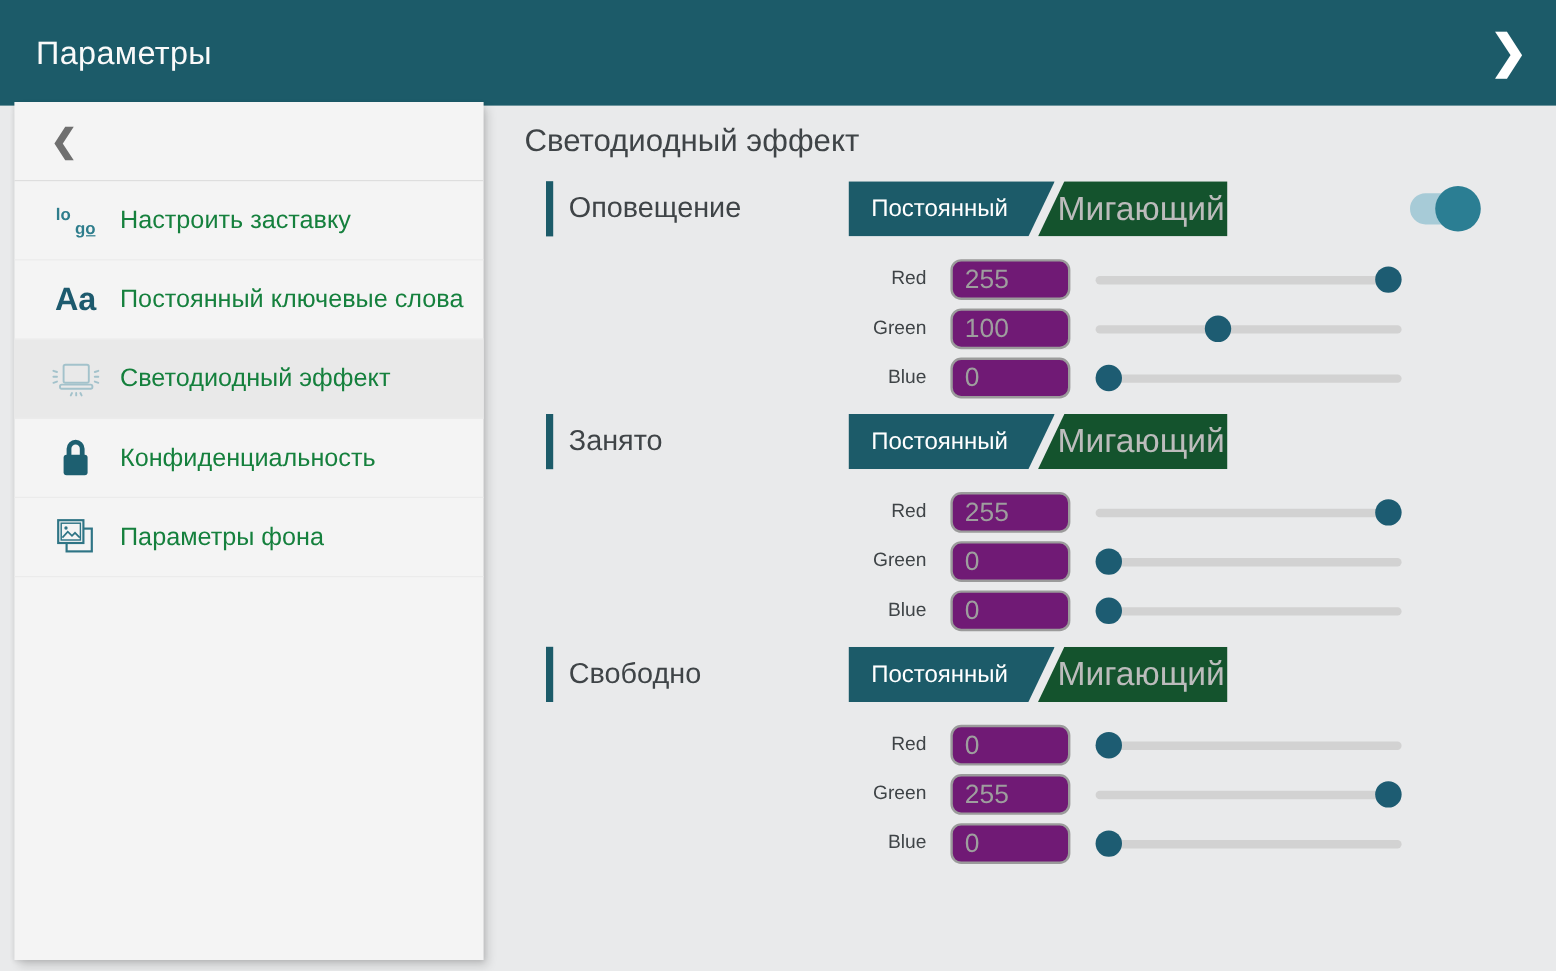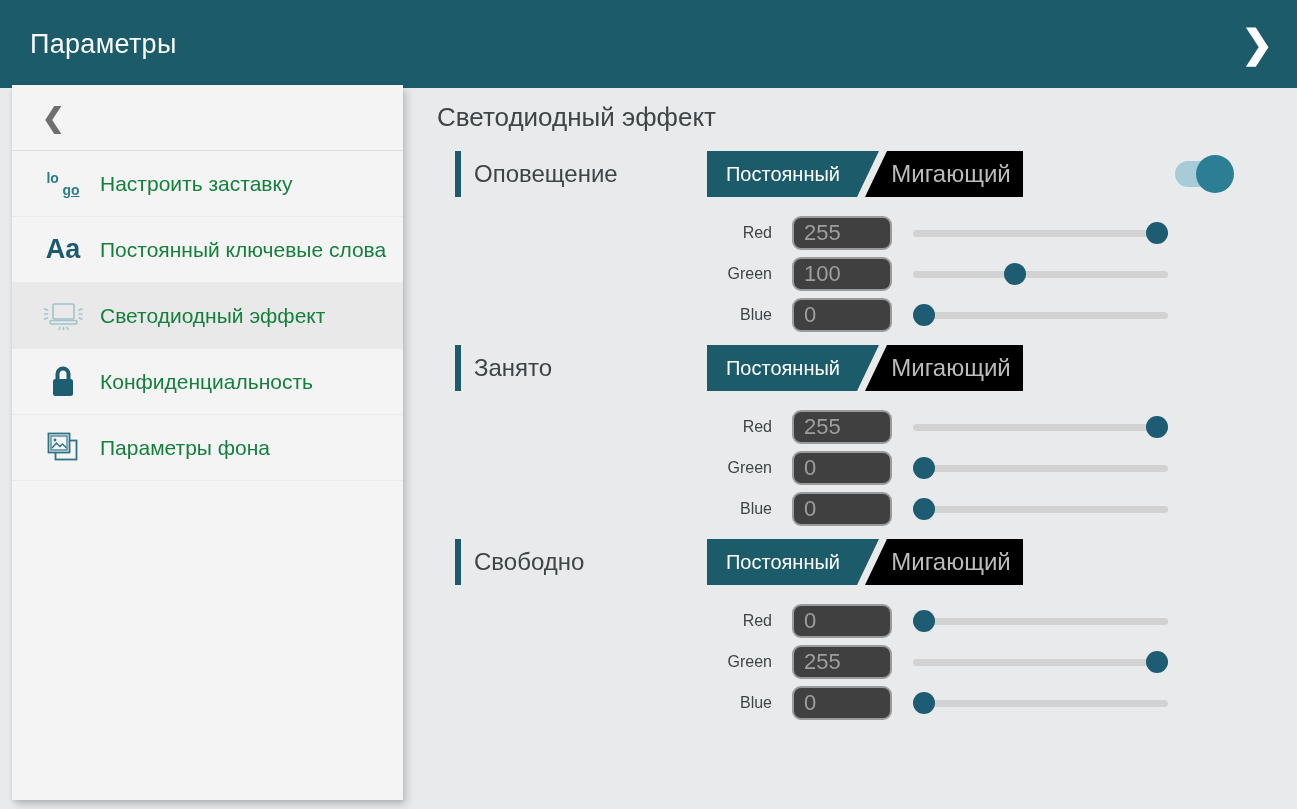--- a/index.html
+++ b/index.html
@@ -69,42 +69,42 @@
   .section-name { font-size:24px; color:#3f4447; width:233px; flex-shrink:0; }
 
   .segmented { display:flex; width:316px; height:46px; flex-shrink:0; }
   .seg-active {
     background:#1c5b69; color:#ffffff; width:172px;
     clip-path:polygon(0 0, 100% 0, calc(100% - 22px) 100%, 0 100%);
     display:flex; align-items:center; justify-content:center;
     padding-right:20px; font-size:20px; cursor:pointer;
   }
   .seg-inactive {
-    background:#000000; color:#bcbcbc; flex:1; margin-left:-14px;
+    background:#14532d; color:#bcbcbc; flex:1; margin-left:-14px;
     clip-path:polygon(22px 0, 100% 0, 100% 100%, 0 100%);
     display:flex; align-items:center; justify-content:center;
-    padding-left:14px; font-size:24px; cursor:pointer;
+    padding-left:14px; font-size:28px; cursor:pointer;
   }
 
   .toggle { margin-left:auto; margin-right:70px; position:relative; width:52px; height:40px; cursor:pointer; }
   .toggle-track {
     position:absolute; left:0; top:7px; width:46px; height:26px;
     border-radius:13px; background:#a7cbd7;
   }
   .toggle-thumb {
     position:absolute; right:-7px; top:1px; width:38px; height:38px;
     border-radius:50%; background:#2b7e93;
   }
 
   .rows { margin-bottom:12px; }
   .channel-row { display:flex; align-items:center; margin-left:270px; margin-bottom:7px; height:34px; }
   .channel-label { width:85px; text-align:right; padding-right:20px; font-size:16px; color:#3f4447; flex-shrink:0; }
   .channel-input {
     width:100px; height:34px; border:2px solid #9b9b9b; border-radius:9px;
-    background:#404040; color:#9e9e9e; font-size:22px; padding:0 10px;
+    background:#701a75; color:#9e9e9e; font-size:22px; padding:0 10px;
     font-family:"Liberation Sans", sans-serif; outline:none; flex-shrink:0;
   }
   .slider { position:relative; width:255px; height:22px; margin-left:21px; flex-shrink:0; }
   .slider-track {
     position:absolute; left:0; top:8px; width:100%; height:7px;
     background:#d2d2d2; border-radius:3.5px;
   }
   .slider-thumb {
     position:absolute; top:0; width:22px; height:22px; border-radius:50%;
     background:#1d5c72; cursor:pointer;

